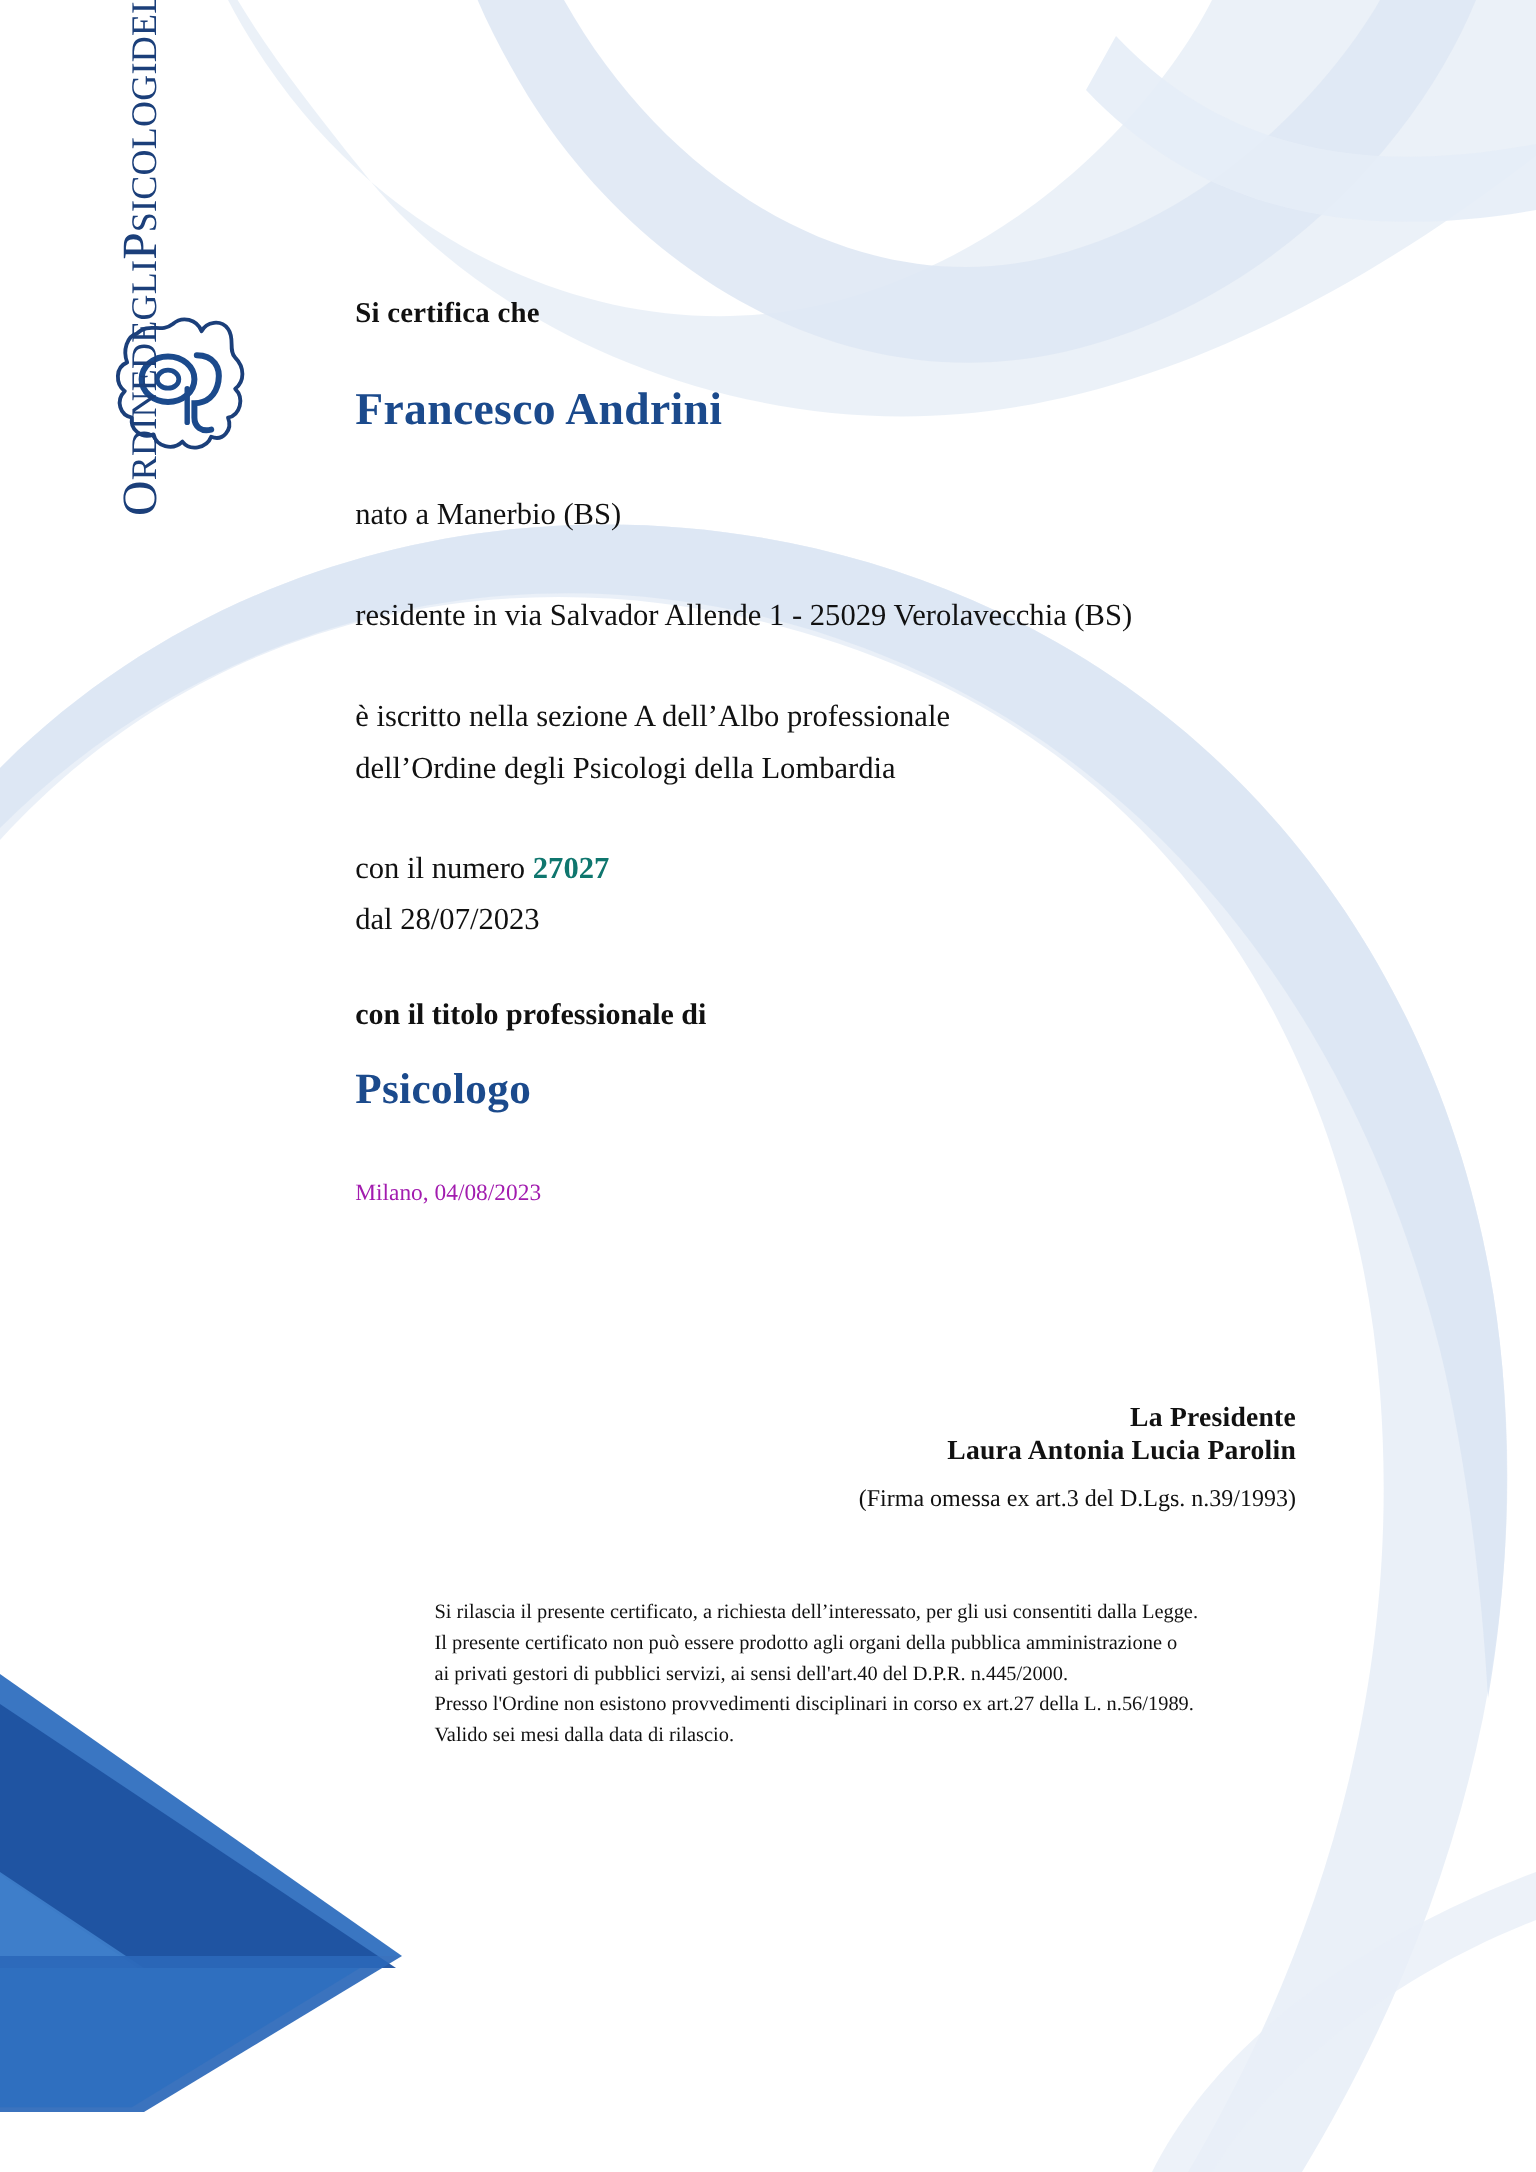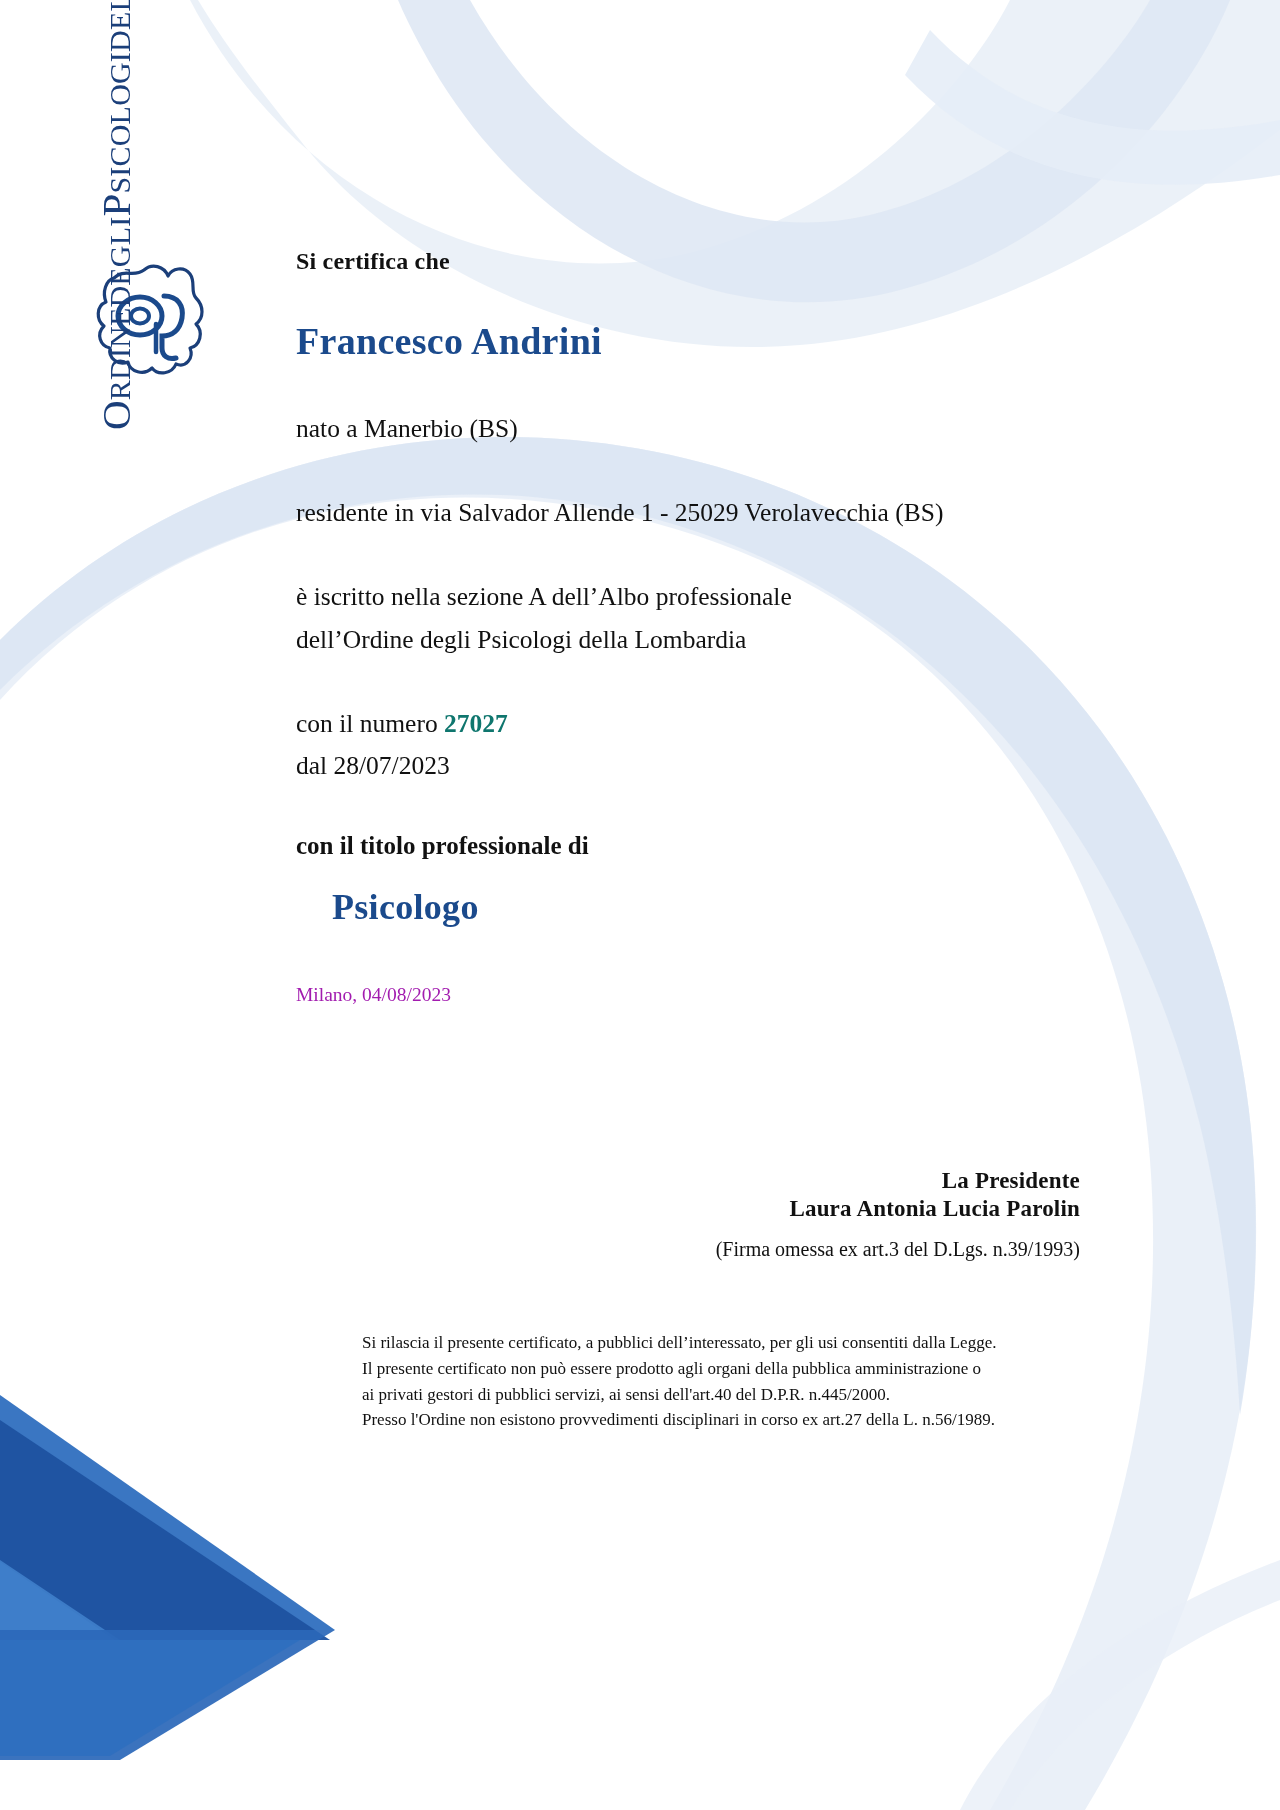--- a/index.html
+++ b/index.html
@@ -100,21 +100,20 @@
     font-weight: bold;
     font-size: 25px;
     color: #111111;
   }
   .titolo-value {
     font-weight: bold;
     font-size: 36px;
     color: #1b4a8c;
     margin-top: 26px;
     letter-spacing: 0.3px;
-    margin-left: 36px;
   }
   .place-date {
     font-size: 19.5px;
     margin-top: 56px;
     color: #a21caf;
   }
 
   
   .signature {
     position: absolute;
@@ -219,19 +218,20 @@
     <div class="place-date">Milano, 04/08/2023</div>
   </div>
 
   <div class="signature">
     <div class="sig-role">La Presidente</div>
     <div class="sig-name">Laura Antonia Lucia Parolin</div>
     <div class="sig-note">(Firma omessa ex art.3 del D.Lgs. n.39/1993)</div>
   </div>
 
   <div class="footer">
-    <div>Si rilascia il presente certificato, a pubblici dell’interessato, per gli usi consentiti dalla Legge.</div>
+    <div>Si rilascia il presente certificato, a richiesta dell’interessato, per gli usi consentiti dalla Legge.</div>
     <div>Il presente certificato non può essere prodotto agli organi della pubblica amministrazione o</div>
     <div>ai privati gestori di pubblici servizi, ai sensi dell'art.40 del D.P.R. n.445/2000.</div>
     <div>Presso l'Ordine non esistono provvedimenti disciplinari in corso ex art.27 della L. n.56/1989.</div>
+    <div>Valido sei mesi dalla data di rilascio.</div>
   </div>
 
 </div>
 
 </body></html>

